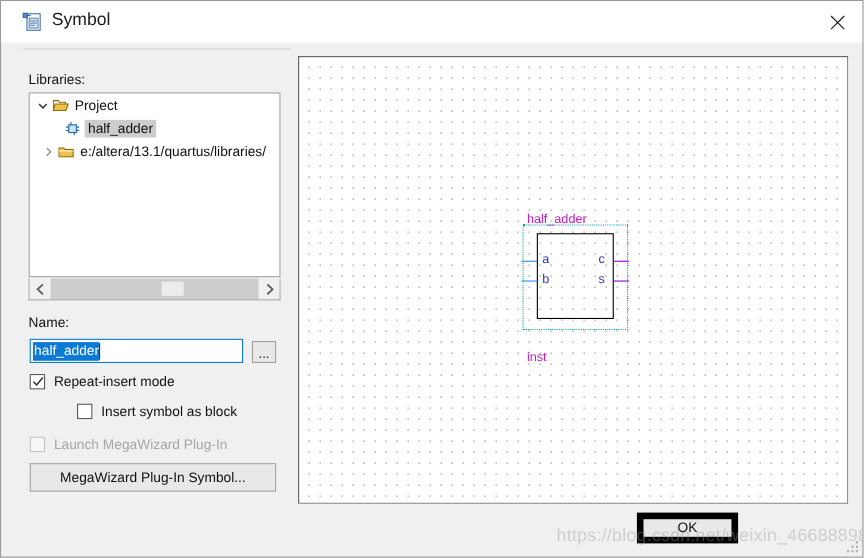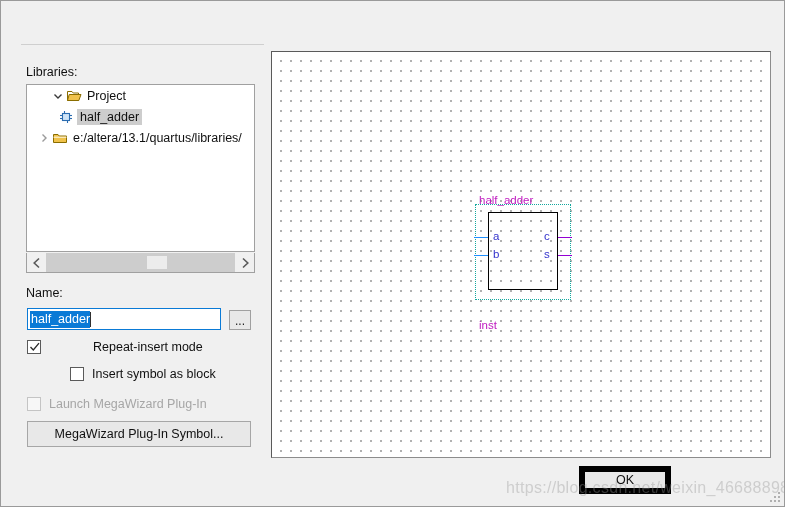--- a/index.html
+++ b/index.html
@@ -84,21 +84,21 @@
   }
   .tree-row {
     position: relative;
     height: 21px;
     display: flex;
     align-items: center;
     white-space: nowrap;
     font-size: 12.5px;
     color: #101010;
   }
-  .tree-row.r1 { padding-left: 24px; text-align: right; }
+  .tree-row.r1 { padding-left: 5px; text-align: right; }
   .tree-row.r2 { padding-left: 30px; }
   .tree-row.r3 { padding-left: 10px; }
   .chev {
     width: 14px;
     display: inline-block;
     text-align: center;
     flex: 0 0 14px;
   }
   .chev svg { display: block; margin: 0 auto; }
   .ticon {
@@ -203,21 +203,21 @@
   
   .cbrow {
     position: absolute;
     left: 26px;
     display: flex;
     align-items: center;
     font-size: 12.5px;
     color: #101010;
     white-space: nowrap;
   }
-  .cbrow.c1 { top: 339px; gap: 44px; }
+  .cbrow.c1 { top: 339px; }
   .cbrow.c2 { top: 366px; padding-left: 43px; }
   .cbrow.c3 { top: 396px; color: #a6a6a6; }
   .cbox {
     width: 14px; height: 14px;
     border: 1px solid #5a5a5a;
     background: #ffffff;
     box-sizing: border-box;
     margin-right: 8px;
     position: relative;
     flex: 0 0 14px;
@@ -362,20 +362,40 @@
     letter-spacing: 0.3px;
     pointer-events: none;
     font-family: "Liberation Sans", sans-serif;
   }
 </style>
 </head>
 <body>
 
 <div class="dialog">
 
+  <div class="titlebar">
+    <span class="title-icon">
+      <svg width="20" height="20" viewBox="0 0 20 20">
+        <rect x="4.5" y="2.5" width="12" height="15" fill="#ffffff" stroke="#3c6ea5" stroke-width="1"></rect>
+        <rect x="6.5" y="6.5" width="8" height="9" fill="#dbe8f5" stroke="#3c6ea5" stroke-width="0.8"></rect>
+        <line x1="7.5" y1="9" x2="13.5" y2="9" stroke="#3c6ea5" stroke-width="0.8"></line>
+        <line x1="7.5" y1="11" x2="13.5" y2="11" stroke="#3c6ea5" stroke-width="0.8"></line>
+        <line x1="7.5" y1="13" x2="11.5" y2="13" stroke="#3c6ea5" stroke-width="0.8"></line>
+        <rect x="1" y="2" width="4" height="4" fill="#4b8fd1" stroke="#2b5c92" stroke-width="0.8"></rect>
+        <line x1="5" y1="4" x2="8" y2="4" stroke="#2b5c92" stroke-width="0.9"></line>
+      </svg>
+    </span>
+    <span class="title-text">Symbol</span>
+    <div class="close-btn">
+      <svg width="15" height="15" viewBox="0 0 15 15">
+        <line x1="1.5" y1="1.5" x2="13.5" y2="13.5" stroke="#222222" stroke-width="1.1"></line>
+        <line x1="13.5" y1="1.5" x2="1.5" y2="13.5" stroke="#222222" stroke-width="1.1"></line>
+      </svg>
+    </div>
+  </div>
   <div class="titlebar-sep"></div>
 
   <div class="lbl-libraries">Libraries:</div>
 
   <div class="tree-panel">
 
     <div class="tree-row r1">
       <span class="chev">
         <svg width="10" height="10" viewBox="0 0 10 10">
           <polyline points="1.5,3.5 5,7 8.5,3.5" fill="none" stroke="#3a3a3a" stroke-width="1.4"></polyline>

